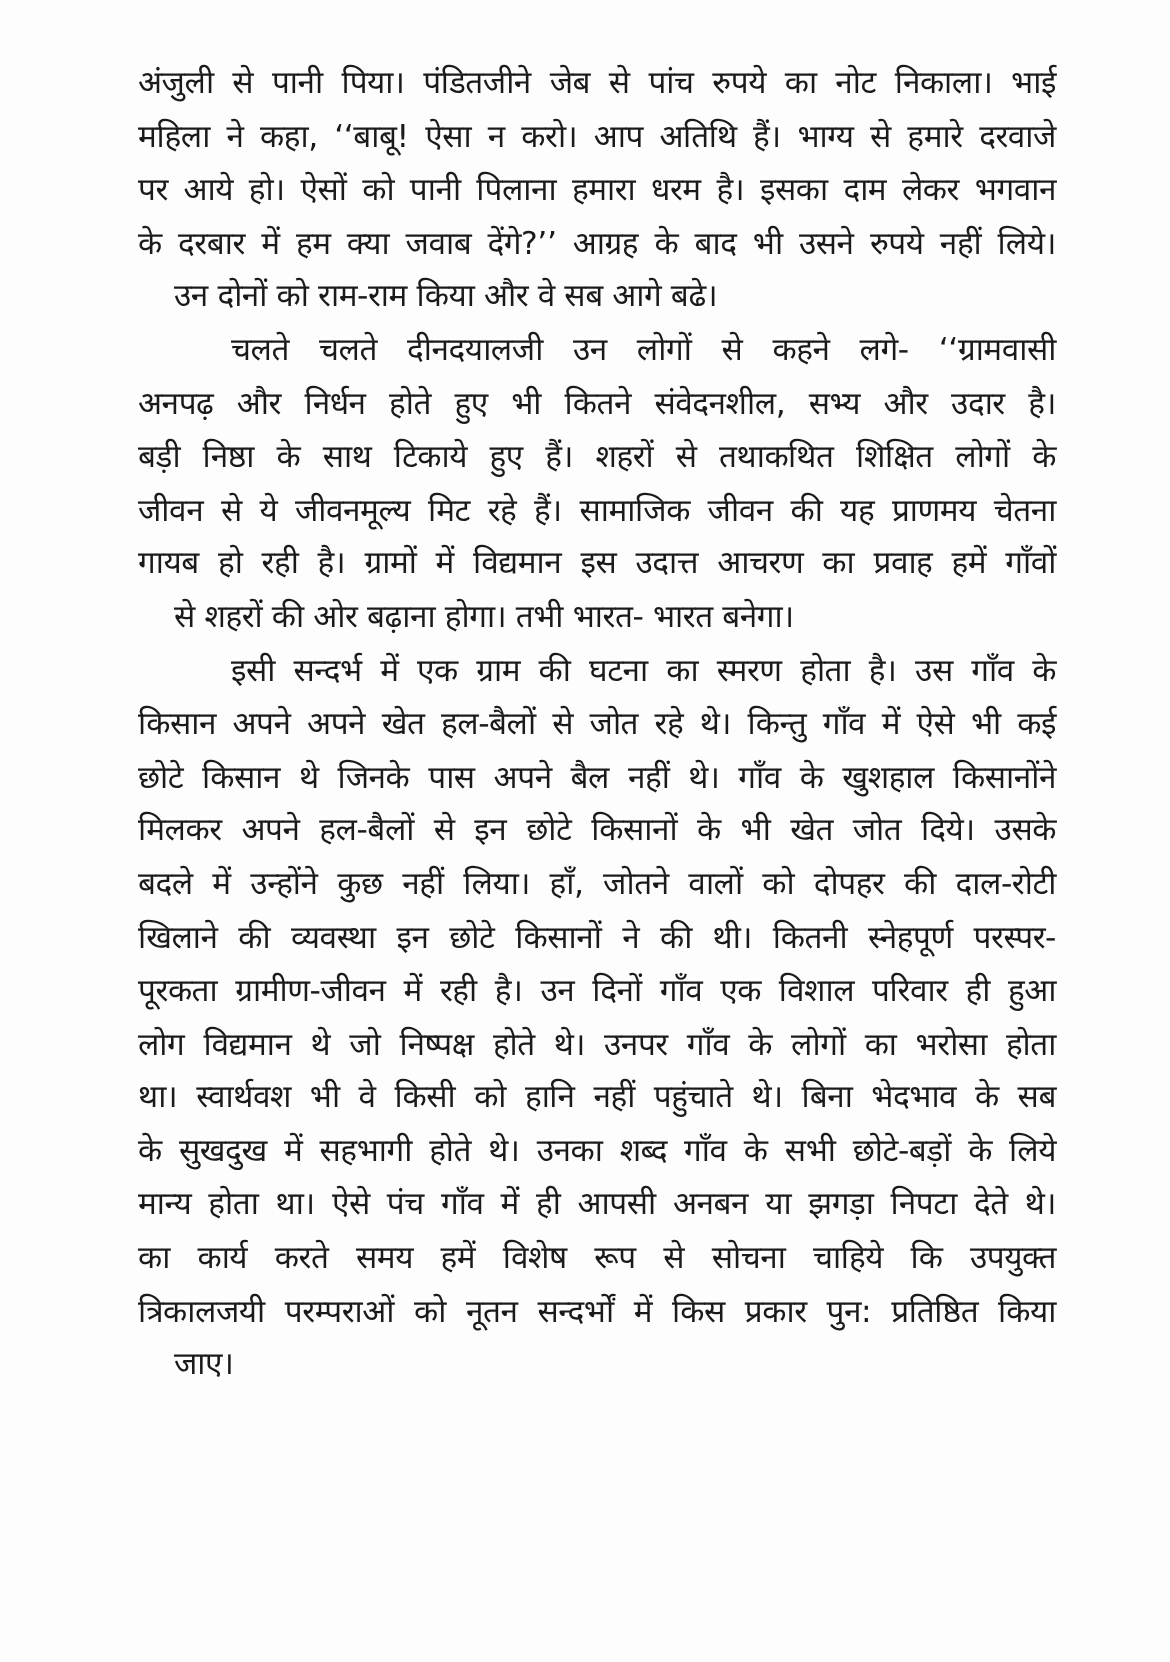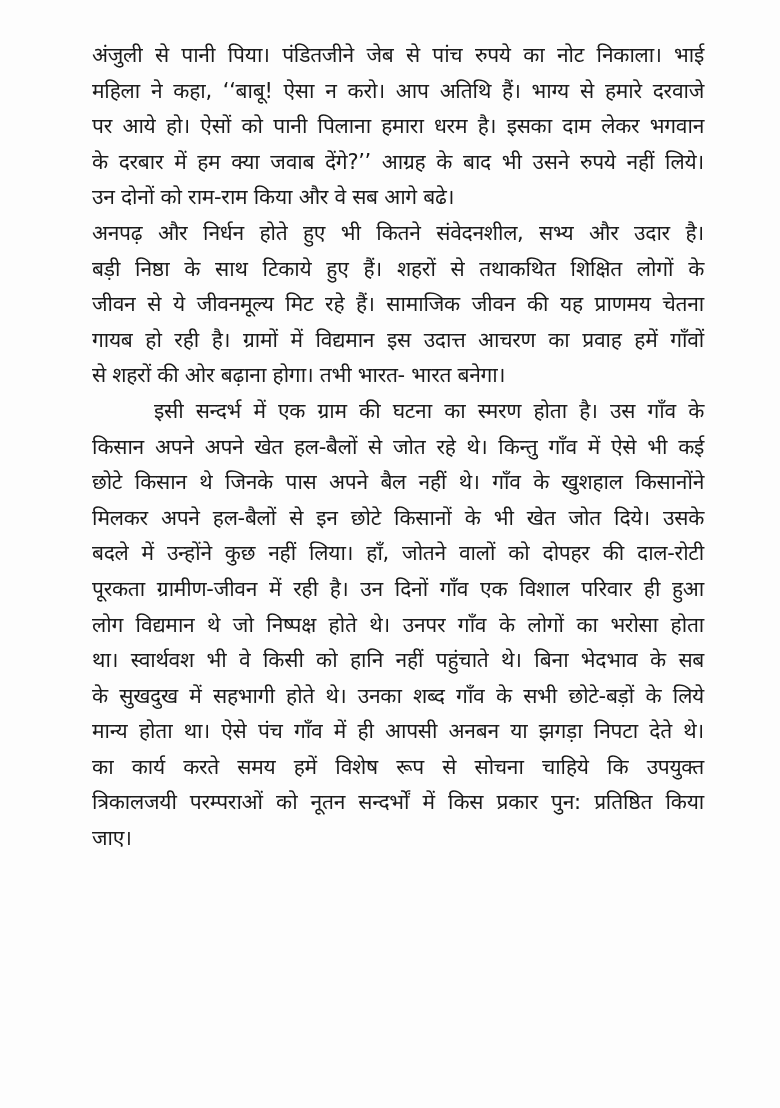--- a/index.html
+++ b/index.html
@@ -31,49 +31,52 @@
       text-align-last: justify;
       height: 35.6px;
       overflow: visible;
       letter-spacing: -0.3px;
     }
     .line.indent {
       padding-left: 62px;
     }
     .line.last {
       text-align-last: left;
+      margin-left: 24px;
     }
   </style>
 </head>
 <body>
 
 <div class="page">
 
   <div class="paragraph">
     <span class="line">अंजुली से पानी पिया। पंडितजीने जेब से पांच रुपये का नोट निकाला। भाई</span>
     <span class="line">महिला ने कहा, ‘‘बाबू! ऐसा न करो। आप अतिथि हैं। भाग्य से हमारे दरवाजे</span>
     <span class="line">पर आये हो। ऐसों को पानी पिलाना हमारा धरम है। इसका दाम लेकर भगवान</span>
     <span class="line">के दरबार में हम क्या जवाब देंगे?’’ आग्रह के बाद भी उसने रुपये नहीं लिये।</span>
     <span class="line last">उन दोनों को राम-राम किया और वे सब आगे बढे।</span>
   </div>
 
   <div class="paragraph">
+    <span class="line indent">चलते चलते दीनदयालजी उन लोगों से कहने लगे- ‘‘ग्रामवासी</span>
     <span class="line">अनपढ़ और निर्धन होते हुए भी कितने संवेदनशील, सभ्य और उदार है।</span>
     <span class="line">बड़ी निष्ठा के साथ टिकाये हुए हैं। शहरों से तथाकथित शिक्षित लोगों के</span>
     <span class="line">जीवन से ये जीवनमूल्य मिट रहे हैं। सामाजिक जीवन की यह प्राणमय चेतना</span>
     <span class="line">गायब हो रही है। ग्रामों में विद्यमान इस उदात्त आचरण का प्रवाह हमें गाँवों</span>
     <span class="line last">से शहरों की ओर बढ़ाना होगा। तभी भारत- भारत बनेगा।</span>
   </div>
 
   <div class="paragraph">
     <span class="line indent">इसी सन्दर्भ में एक ग्राम की घटना का स्मरण होता है। उस गाँव के</span>
     <span class="line">किसान अपने अपने खेत हल-बैलों से जोत रहे थे। किन्तु गाँव में ऐसे भी कई</span>
     <span class="line">छोटे किसान थे जिनके पास अपने बैल नहीं थे। गाँव के खुशहाल किसानोंने</span>
     <span class="line">मिलकर अपने हल-बैलों से इन छोटे किसानों के भी खेत जोत दिये। उसके</span>
     <span class="line">बदले में उन्होंने कुछ नहीं लिया। हाँ, जोतने वालों को दोपहर की दाल-रोटी</span>
+    <span class="line">खिलाने की व्यवस्था इन छोटे किसानों ने की थी। कितनी स्नेहपूर्ण परस्पर-</span>
     <span class="line">पूरकता ग्रामीण-जीवन में रही है। उन दिनों गाँव एक विशाल परिवार ही हुआ</span>
   </div>
 
   <div class="paragraph">
     <span class="line">लोग विद्यमान थे जो निष्पक्ष होते थे। उनपर गाँव के लोगों का भरोसा होता</span>
     <span class="line">था। स्वार्थवश भी वे किसी को हानि नहीं पहुंचाते थे। बिना भेदभाव के सब</span>
     <span class="line">के सुखदुख में सहभागी होते थे। उनका शब्द गाँव के सभी छोटे-बड़ों के लिये</span>
     <span class="line">मान्य होता था। ऐसे पंच गाँव में ही आपसी अनबन या झगड़ा निपटा देते थे।</span>
     <span class="line">का कार्य करते समय हमें विशेष रूप से सोचना चाहिये कि उपयुक्त</span>
     <span class="line">त्रिकालजयी परम्पराओं को नूतन सन्दर्भों में किस प्रकार पुन: प्रतिष्ठित किया</span>

